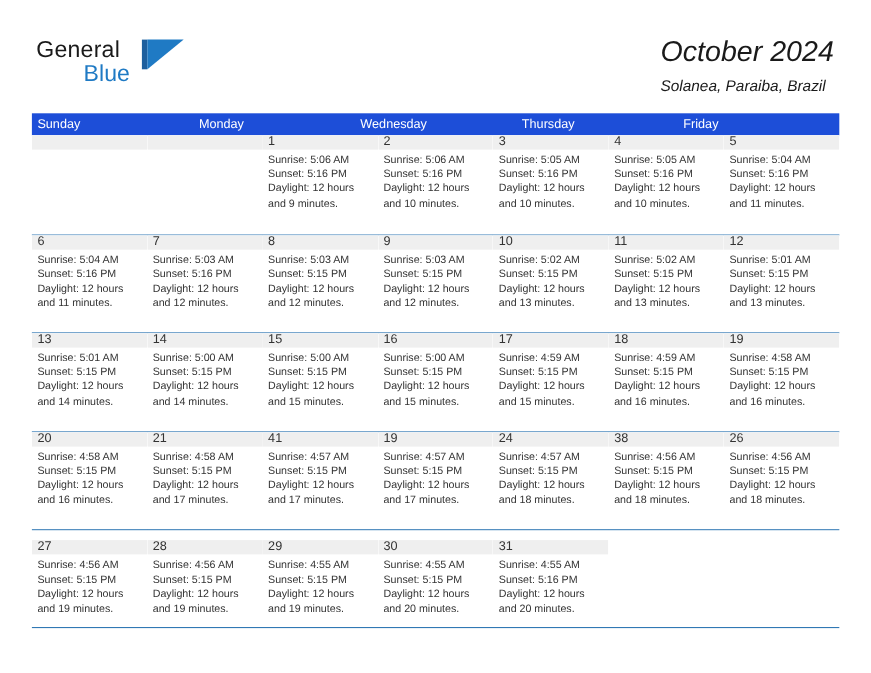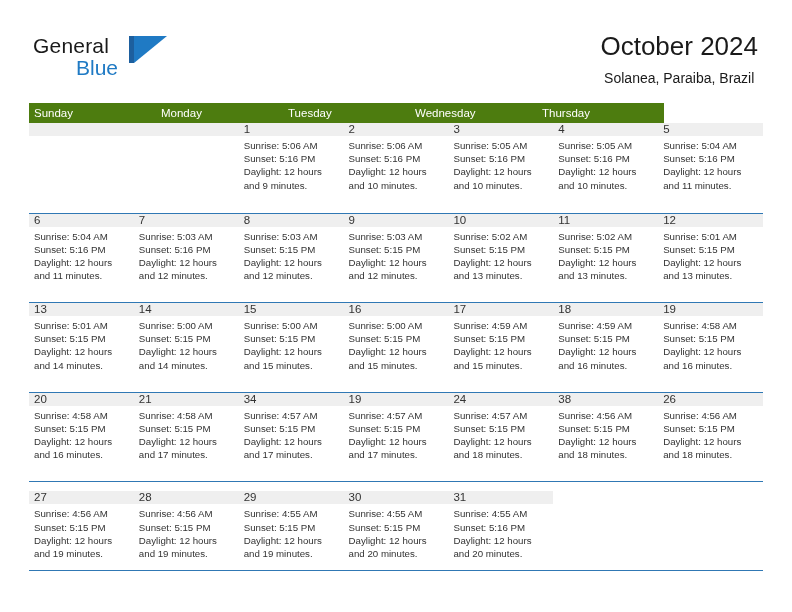--- a/index.html
+++ b/index.html
@@ -75,21 +75,22 @@
     width: 0;
     height: 0;
     border-left: 33px solid #1f7ac4;
     border-bottom: 27px solid transparent;
   }
 
   .title-block {
     position: absolute;
     right: 34px;
     top: 30px;
-    text-align: center;
+    text-align: left;
+    font-style: italic;
   }
   .cal-title {
     font-size: 26px;
     color: #1a1a1a;
     line-height: 32px;
     white-space: nowrap;
   }
   .cal-subtitle {
     font-size: 14px;
     color: #1a1a1a;
@@ -100,23 +101,23 @@
 
   
   .calendar {
     position: absolute;
     left: 29px;
     top: 103px;
     width: 734px;
   }
   .weekdays {
     display: flex;
-    width: 635px;
+    width: 734px;
     height: 20px;
-    background: #4d7c0f;
+    background: #1d4ed8;
   }
   .weekday {
     flex: 1 1 0;
     color: #ffffff;
     font-size: 11.5px;
     line-height: 20px;
     padding-left: 5px;
     box-sizing: border-box;
     white-space: nowrap;
     overflow: hidden;
@@ -187,23 +188,23 @@
       <div class="cal-title">October 2024</div>
       <div class="cal-subtitle">Solanea, Paraiba, Brazil</div>
     </div>
 
   </div>
 
   <div class="calendar">
     <div class="weekdays" id="weekday-row">
         <div class="weekday">Sunday</div>
         <div class="weekday">Monday</div>
-        <div class="weekday">Tuesday</div>
         <div class="weekday">Wednesday</div>
         <div class="weekday">Thursday</div>
+        <div class="weekday">Friday</div>
       </div>
     <div id="weeks-container">
         <div class="week">
           <div class="day empty">
             <div class="day-num"></div>
           </div>
           <div class="day empty">
             <div class="day-num"></div>
           </div>
           <div class="day">
@@ -395,21 +396,21 @@
           <div class="day">
             <div class="day-num">21</div>
             <div class="day-info">
               <div>Sunrise: 4:58 AM</div>
               <div>Sunset: 5:15 PM</div>
               <div>Daylight: 12 hours</div>
               <div>and 17 minutes.</div>
             </div>
           </div>
           <div class="day">
-            <div class="day-num">34</div>
+            <div class="day-num">41</div>
             <div class="day-info">
               <div>Sunrise: 4:57 AM</div>
               <div>Sunset: 5:15 PM</div>
               <div>Daylight: 12 hours</div>
               <div>and 17 minutes.</div>
             </div>
           </div>
           <div class="day">
             <div class="day-num">19</div>
             <div class="day-info">

